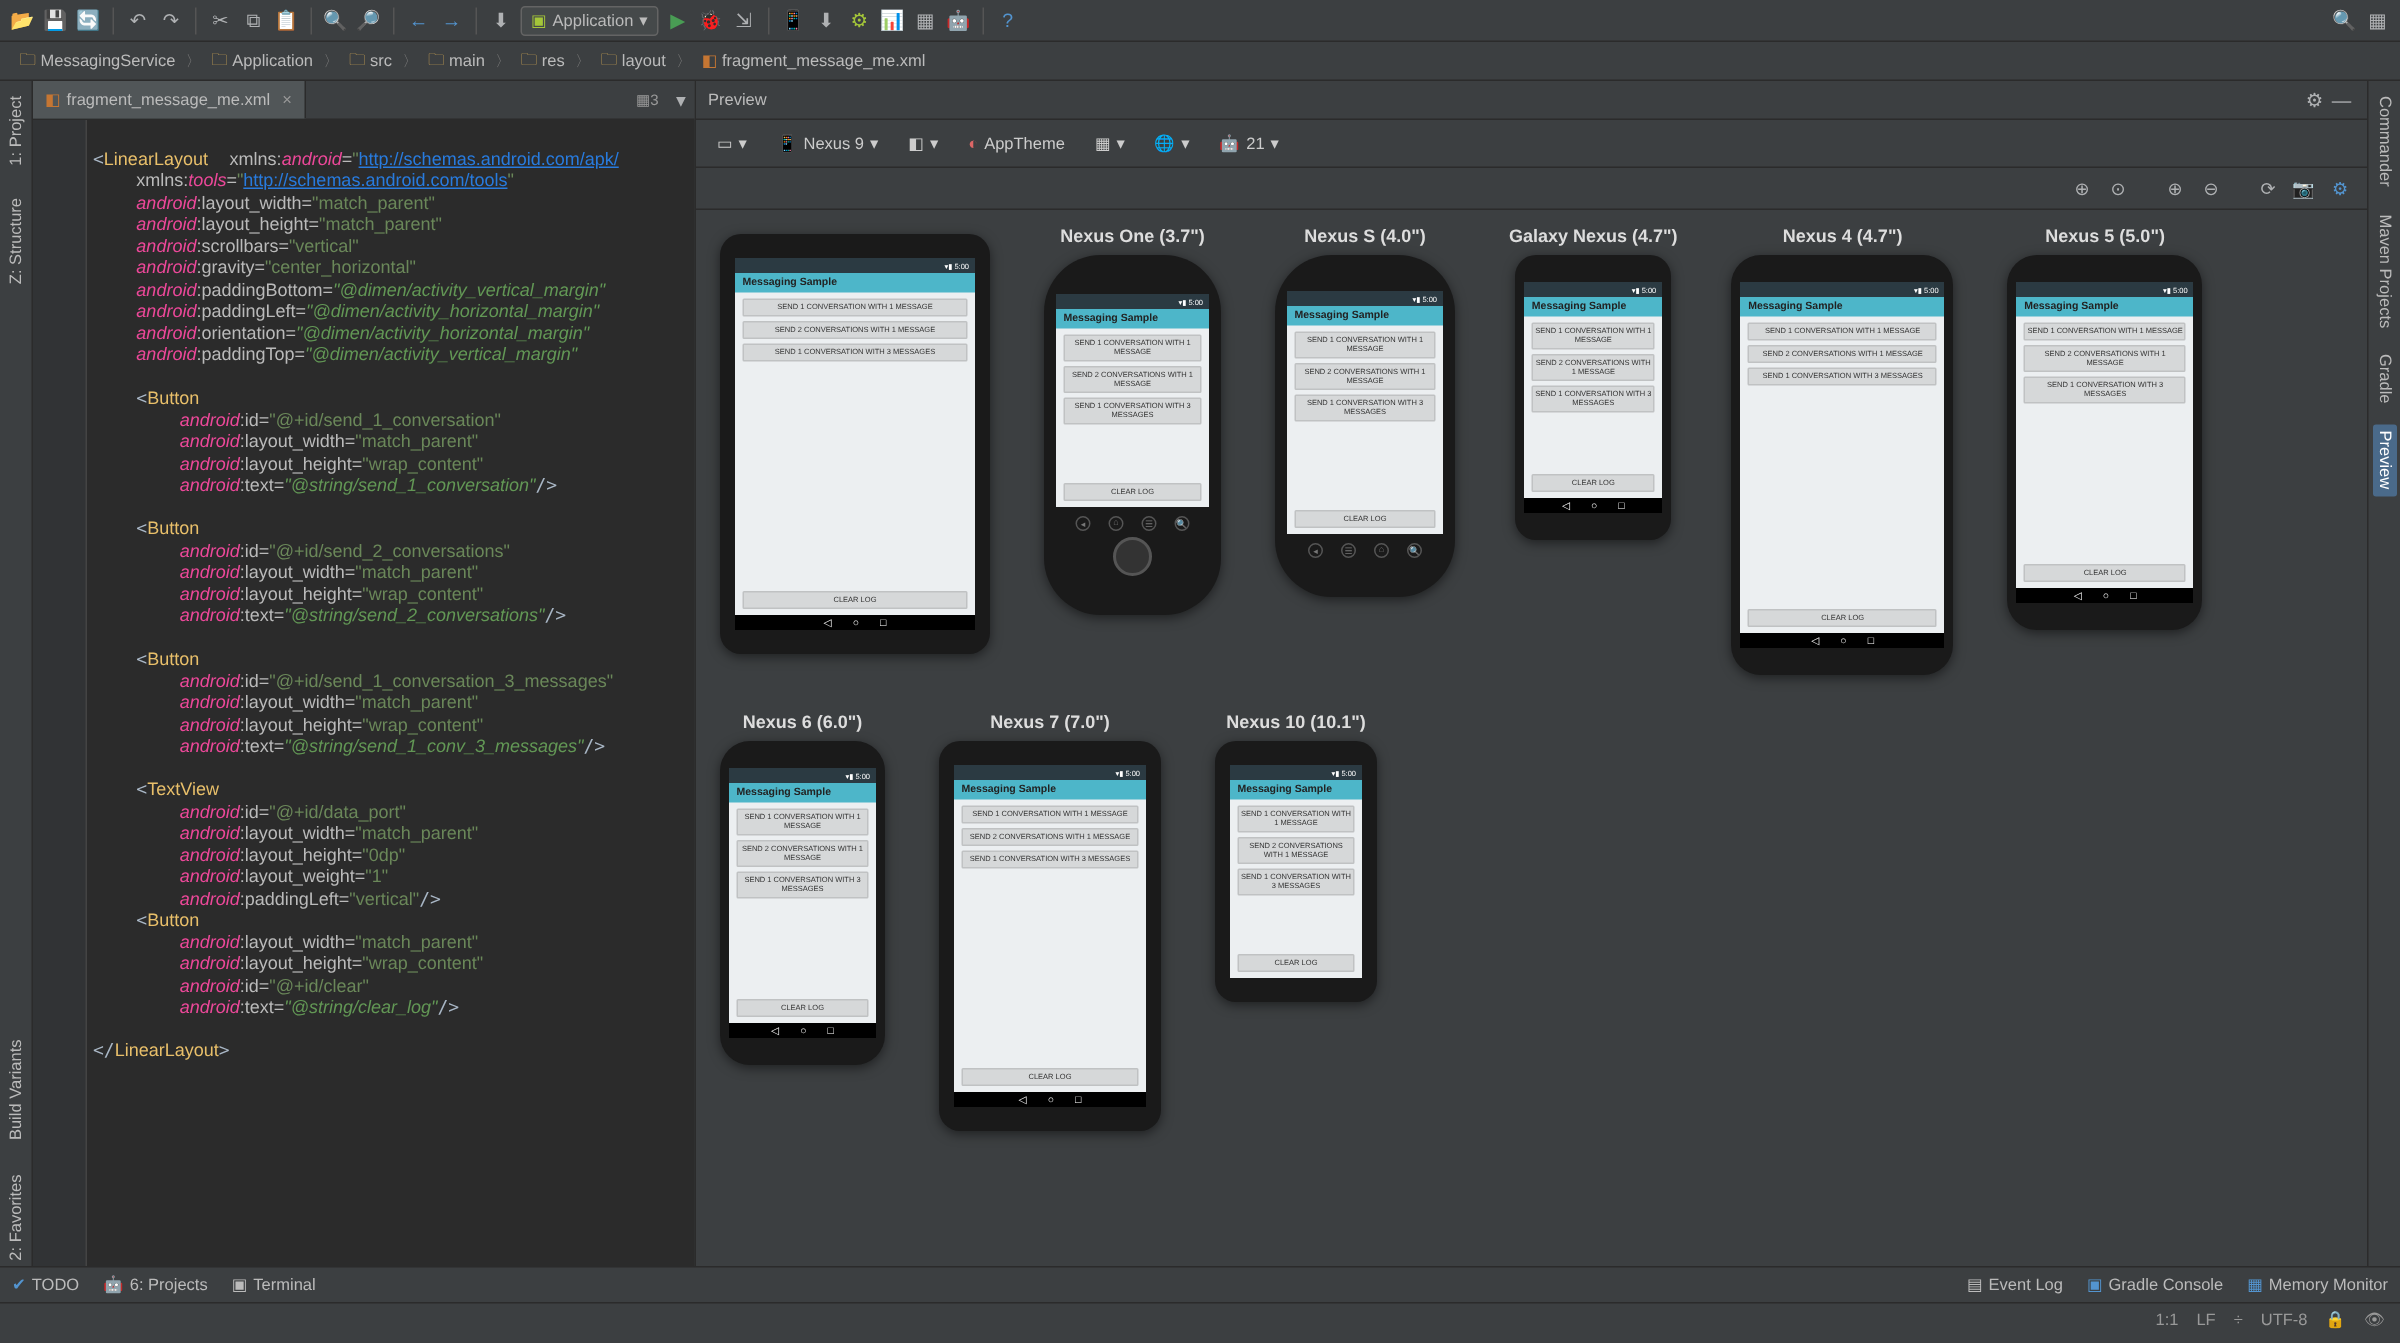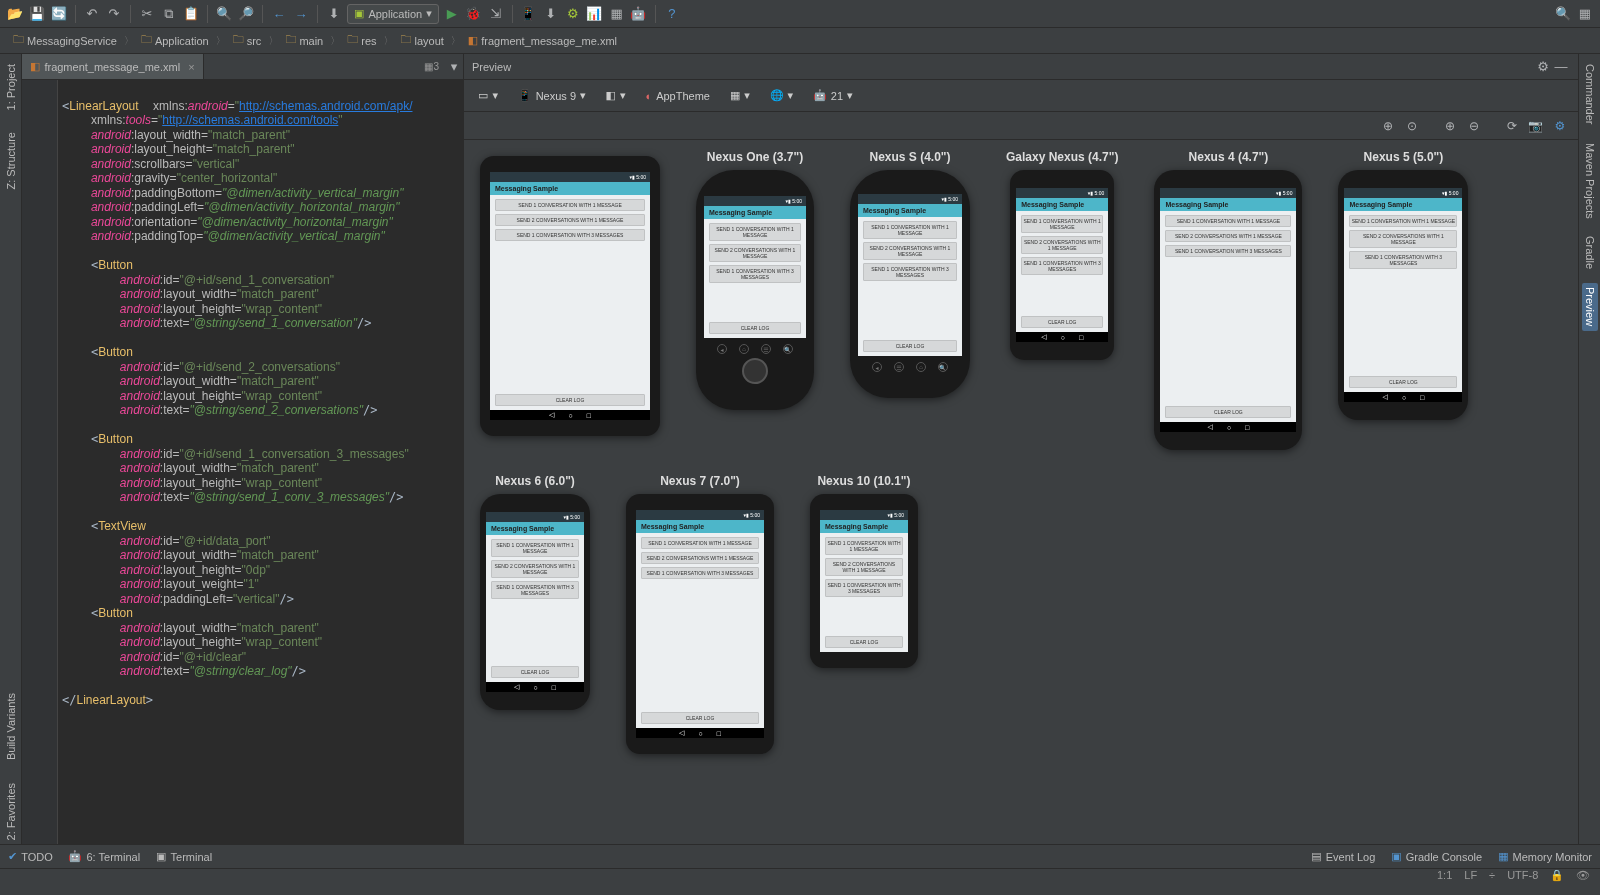--- a/index.html
+++ b/index.html
@@ -59,21 +59,21 @@
 .navbar span { color: #fff; font-size: 7px; }
 .phone .hw-btn { width: 100%; display: flex; justify-content: center; gap: 12px; margin-top: 6px; }
 .hw-btn span { width: 10px; height: 10px; border: 1px solid #555; border-radius: 50%; font-size: 6px; display: flex; align-items: center; justify-content: center; color: #777; }
 .hw-home { width: 26px; height: 26px; border-radius: 50%; background: #333; border: 2px solid #555; margin-top: 4px; }
 .right-gutter { width: 22px; background: #3c3f41; border-left: 1px solid #2b2b2b; display: flex; flex-direction: column; align-items: center; padding-top: 6px; gap: 10px; }
 .right-gutter .vtab { writing-mode: vertical-rl; font-size: 11px; color: #bbb; padding: 4px 2px; display: flex; align-items: center; gap: 4px; }
 .right-gutter .vtab.active { background: #4a6a8a; color: #fff; border-radius: 2px; }
 .bottom-bar { height: 24px; background: #3c3f41; border-top: 1px solid #2b2b2b; display: flex; align-items: center; padding: 0 8px; gap: 16px; font-size: 11px; }
 .bottom-bar .spacer { flex: 1; }
 .bottom-bar .item { display: flex; align-items: center; gap: 4px; color: #bbb; }
-.status-line { height: 22px; background: #3c3f41; border-top: 1px solid #2b2b2b; display: flex; align-items: flex-start; justify-content: flex-end; padding: 0 10px; gap: 12px; font-size: 11px; color: #999; }
+.status-line { height: 22px; background: #3c3f41; border-top: 1px solid #2b2b2b; display: flex; align-items: center; justify-content: flex-end; padding: 0 10px; gap: 12px; font-size: 11px; color: #999; }
 .ico-folder { color: #c9a254; }
 .ico-android { color: #a4c639; }
 .ico-run { color: #499c54; }
 .ico-bug { color: #499c54; }
 </style>
 </head>
 <body>
 
 <div class="toolbar-main">
   <span class="tb-icon">📂</span>
@@ -491,21 +491,21 @@
   </div>
 </div>
 
 <div class="bottom-bar">
   <span class="item">
       <span style="color:#5394cf">✔</span>
       <span>TODO</span>
     </span>
   <span class="item">
       <span class="ico-android">🤖</span>
-      <span>6: Terminal</span>
+      <span>6: Projects</span>
     </span>
   <span class="item">
       <span>▣</span>
       <span>Terminal</span>
     </span>
   <span class="spacer"></span>
   <span class="item">
       <span>▤</span>
       <span>Event Log</span>
     </span>

